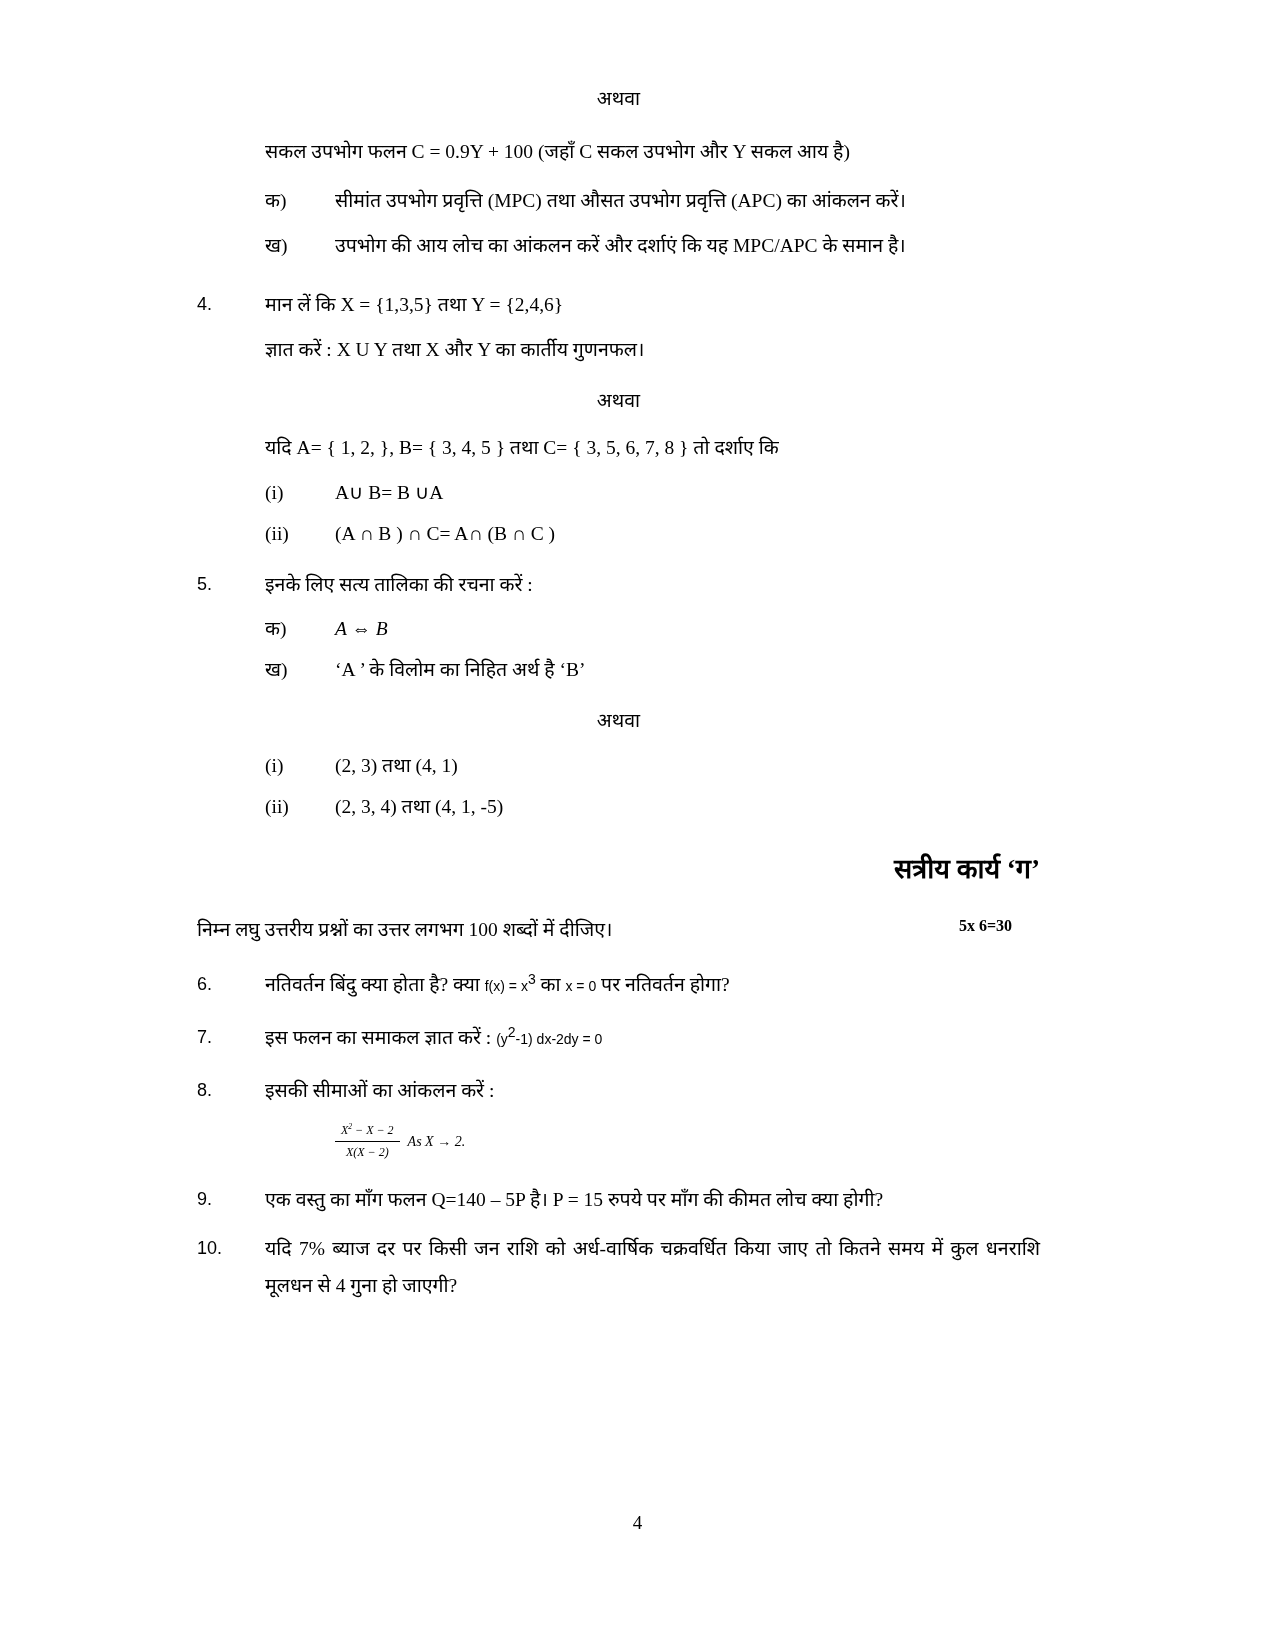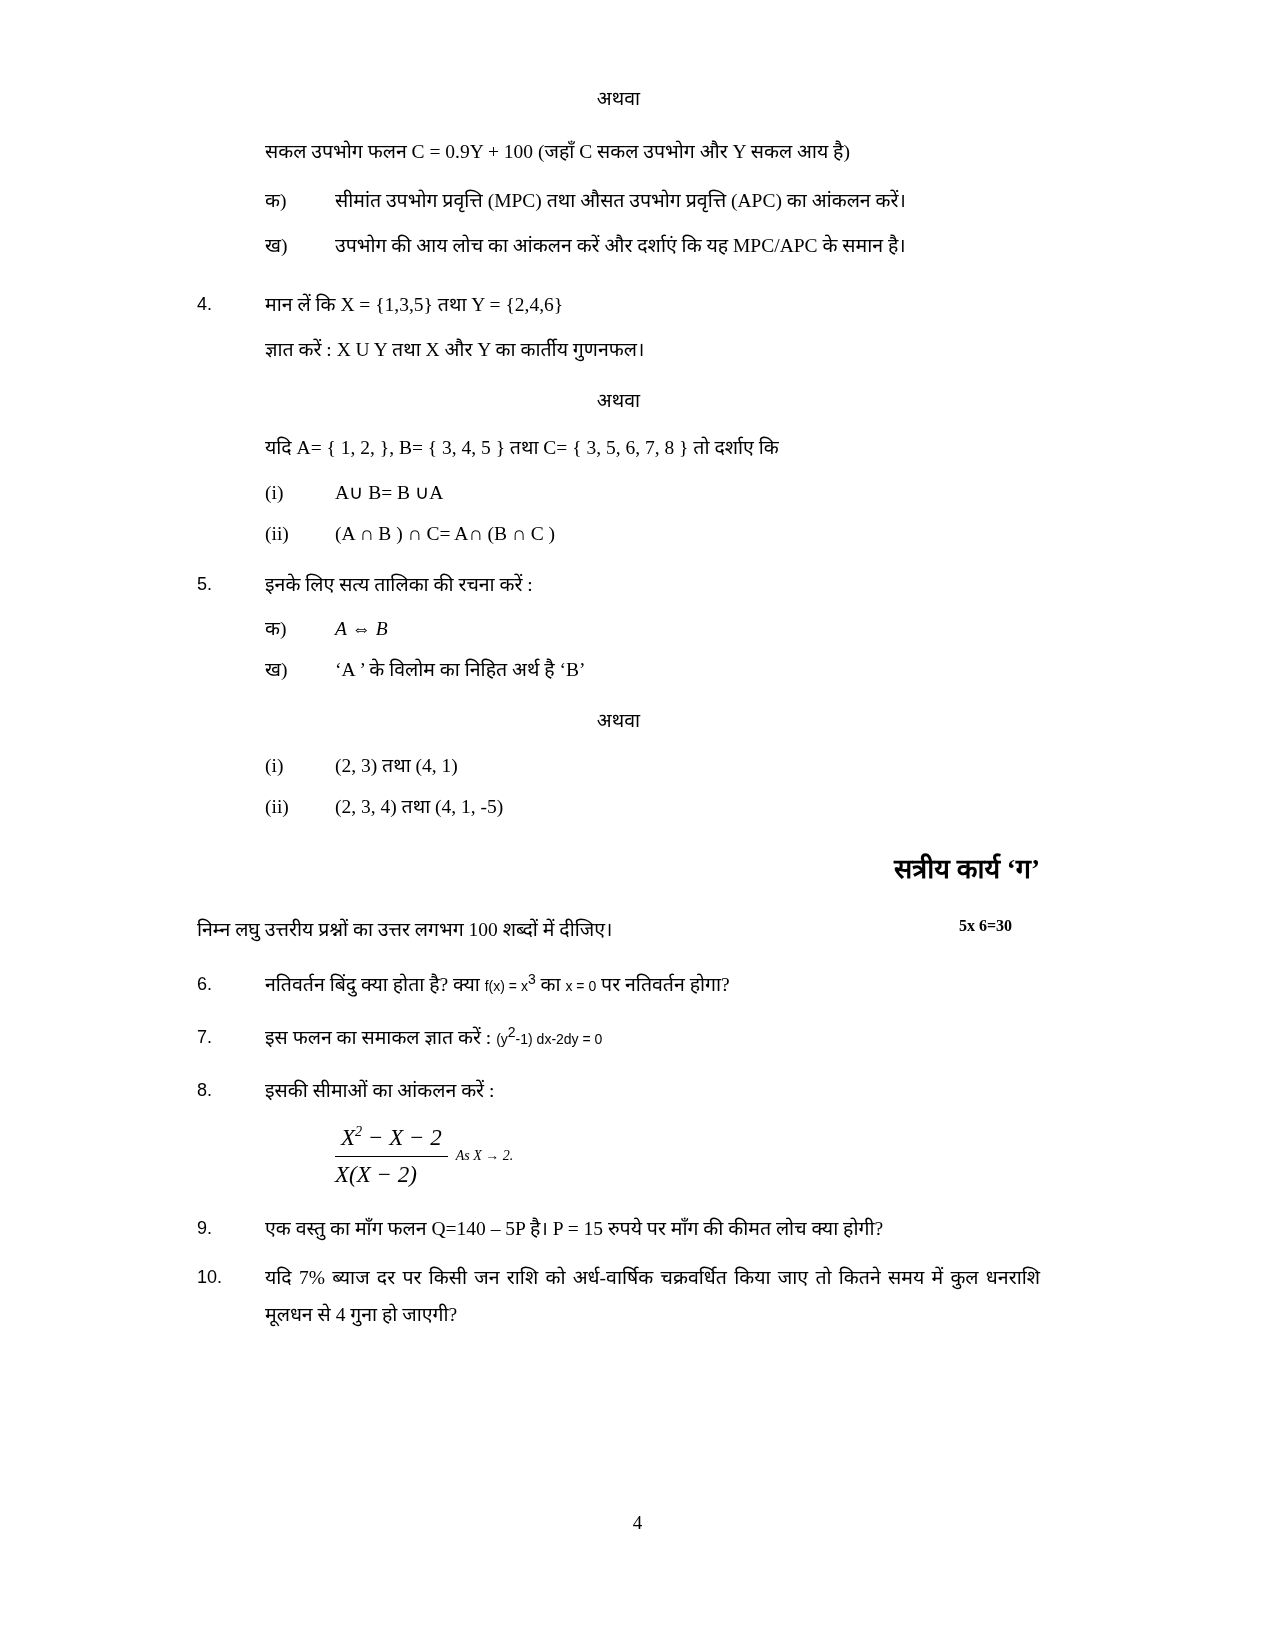--- a/index.html
+++ b/index.html
@@ -32,21 +32,21 @@
   .sans { font-family: "Liberation Sans", "DejaVu Sans", sans-serif; font-size: 14px; }
   .it { font-style: italic; font-family: "Liberation Serif", serif; }
   sup { font-size: 0.62em; vertical-align: super; line-height: 0; }
   .section-title {
     font-size: 27px; font-weight: bold; text-align: right;
     line-height: 1.4;
   }
   .instr-row { display: flex; justify-content: space-between; align-items: flex-start; }
   .marks { font-weight: bold; font-size: 16px; padding-right: 28px; white-space: nowrap; }
   .math-line { display: flex; align-items: center; margin-left: 138px; }
-  .frac { display: inline-block; text-align: left; font-size: 23px; }
+  .frac { display: inline-block; text-align: center; font-size: 12px; }
   .frac .num { display: block; border-bottom: 1.5px solid #000; padding: 0 6px 3px 6px; line-height: 1.3; }
   .frac .den { display: block; padding-top: 3px; line-height: 1.3; }
   .frac-suffix { margin-left: 8px; font-size: 14px; }
   .page-num {
     position: absolute; bottom: 116px; left: 0; width: 100%;
     text-align: center; font-size: 19px;
     font-family: "Liberation Serif", serif;
   }
 </style>
 </head>

